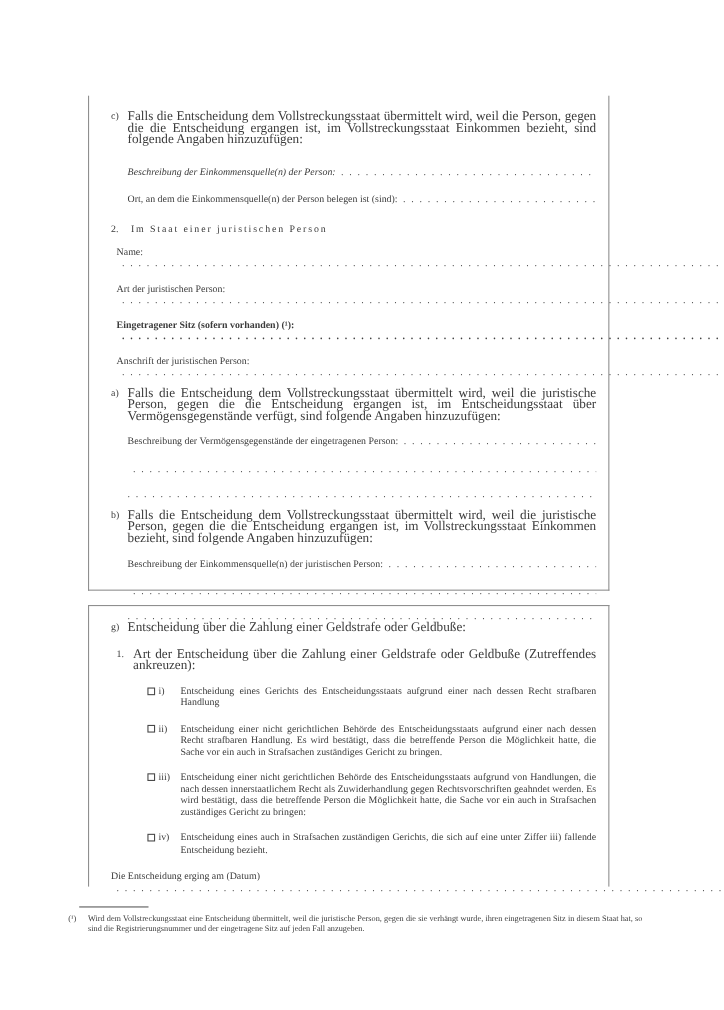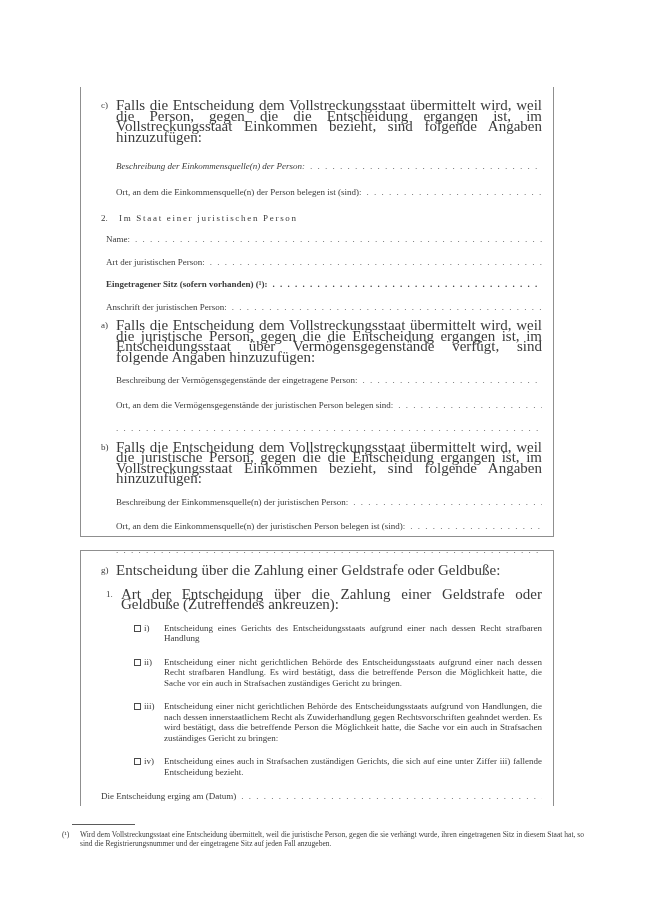--- a/index.html
+++ b/index.html
@@ -8,23 +8,23 @@
   
   .box1{position:absolute;left:80px;top:87px;width:441px;height:436px;
         border-left:1px solid #8f8f8f;border-right:1px solid #8f8f8f;border-bottom:1px solid #8f8f8f;
         padding:13px 11px 0 20px;box-sizing:content-box;}
   
   .box2{position:absolute;left:80px;top:550px;width:441px;height:241px;
         border-left:1px solid #8f8f8f;border-right:1px solid #8f8f8f;border-top:1px solid #8f8f8f;
         padding:14px 11px 0 20px;}
   .para{display:flex;margin-top:0;}
   .para .lbl{flex:0 0 15px;font-size:9px;line-height:10.5px;}
-  .para .txt{flex:1;font-size:15px;line-height:10.5px;text-align:justify;}
+  .para .txt{flex:1;font-size:12px;line-height:10.5px;text-align:justify;}
   .fieldrow{display:flex;align-items:baseline;margin-left:15px;}
-  .fieldrow.flush{margin-left:0;}
+  .fieldrow.flush{margin-left:0;flex-direction:column;}
   .fieldrow .flabel{font-size:9px;line-height:10.5px;white-space:nowrap;}
   .dots{flex:1;overflow:hidden;white-space:nowrap;font-size:9px;line-height:10.5px;
         letter-spacing:1.5px;padding-left:5px;color:#3f3f3f;}
   .dots::after{content:". . . . . . . . . . . . . . . . . . . . . . . . . . . . . . . . . . . . . . . . . . . . . . . . . . . . . . . . . . . . . . . . . . . . . . . . . . . . . . . . . . . . . . . . . . . . . . . . . . . .";}
   .dotline{overflow:hidden;white-space:nowrap;font-size:9px;line-height:10.5px;
         letter-spacing:1.5px;color:#3f3f3f;margin-left:15px;}
   .dotline::after{content:". . . . . . . . . . . . . . . . . . . . . . . . . . . . . . . . . . . . . . . . . . . . . . . . . . . . . . . . . . . . . . . . . . . . . . . . . . . . . . . . . . . . . . . . . . . . . . . . . . . .";}
   .sec2{display:flex;margin-top:16px;}
   .sec2 .lbl{flex:0 0 18px;font-size:9px;}
   .sec2 .ttl{font-size:9px;letter-spacing:1.7px;}
@@ -83,40 +83,38 @@
       <span class="flabel">Anschrift der juristischen Person:</span>
       <span class="dots"></span>
     </div>
 
     <div class="para mt8">
       <span class="lbl">a)</span>
       <div class="txt">Falls die Entscheidung dem Vollstreckungsstaat übermittelt wird, weil die juristische Person, gegen die die Entscheidung ergangen ist, im Entscheidungsstaat über Vermögensgegenstände verfügt, sind folgende Angaben hinzuzufügen:</div>
     </div>
 
     <div class="fieldrow mt13">
-      <span class="flabel">Beschreibung der Vermögensgegenstände der eingetragene Person:</span>
+      <span class="flabel">Beschreibung der Vermögensgegenstände der eingetragenen Person:</span>
       <span class="dots"></span>
     </div>
     <div class="fieldrow mt14">
-      <span class="flabel">Ort, an dem die Vermögensgegenstände der juristischen Person belegen sind:</span>
       <span class="dots"></span>
     </div>
     <div class="dotline mt13"></div>
 
     <div class="para mt8">
       <span class="lbl">b)</span>
       <div class="txt">Falls die Entscheidung dem Vollstreckungsstaat übermittelt wird, weil die juristische Person, gegen die die Entscheidung ergangen ist, im Vollstreckungsstaat Einkommen bezieht, sind folgende Angaben hinzuzufügen:</div>
     </div>
 
     <div class="fieldrow mt13">
       <span class="flabel">Beschreibung der Einkommensquelle(n) der juristischen Person:</span>
       <span class="dots"></span>
     </div>
     <div class="fieldrow mt14">
-      <span class="flabel">Ort, an dem die Einkommensquelle(n) der juristischen Person belegen ist (sind):</span>
       <span class="dots"></span>
     </div>
     <div class="dotline mt13"></div>
 
   </div>
 
   <div class="box2">
 
     <div class="para">
       <span class="lbl">g)</span>

